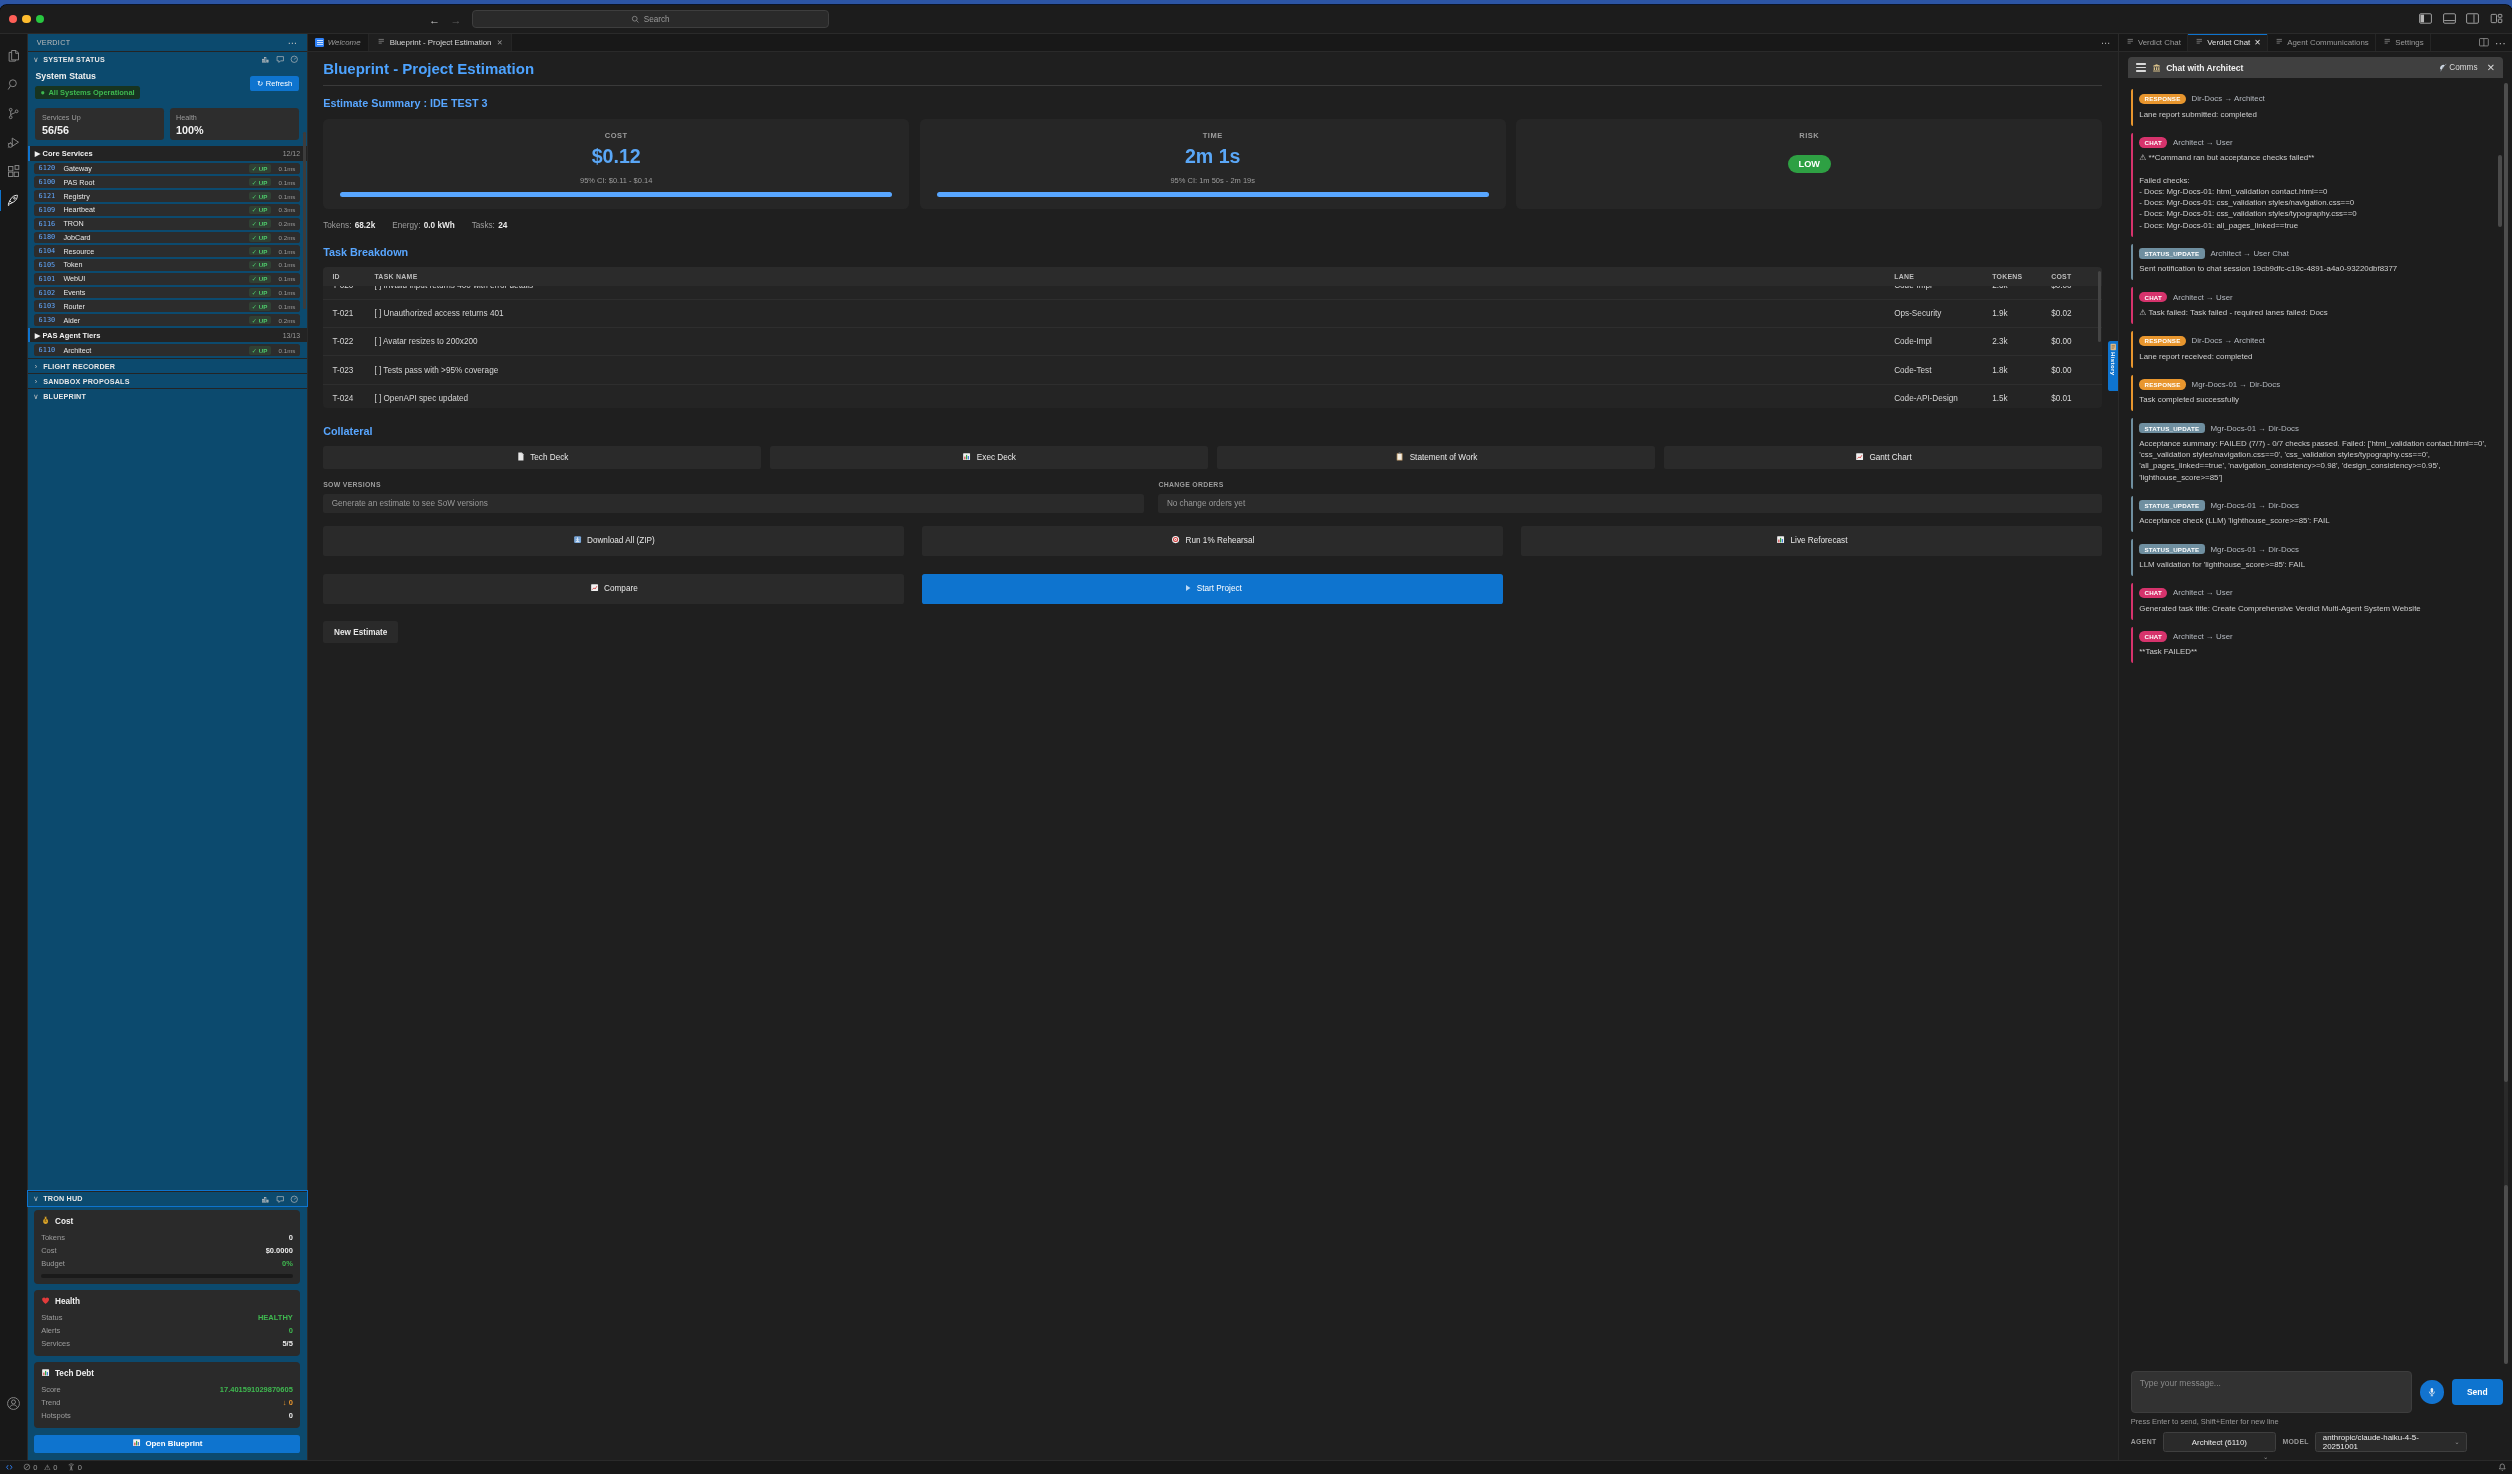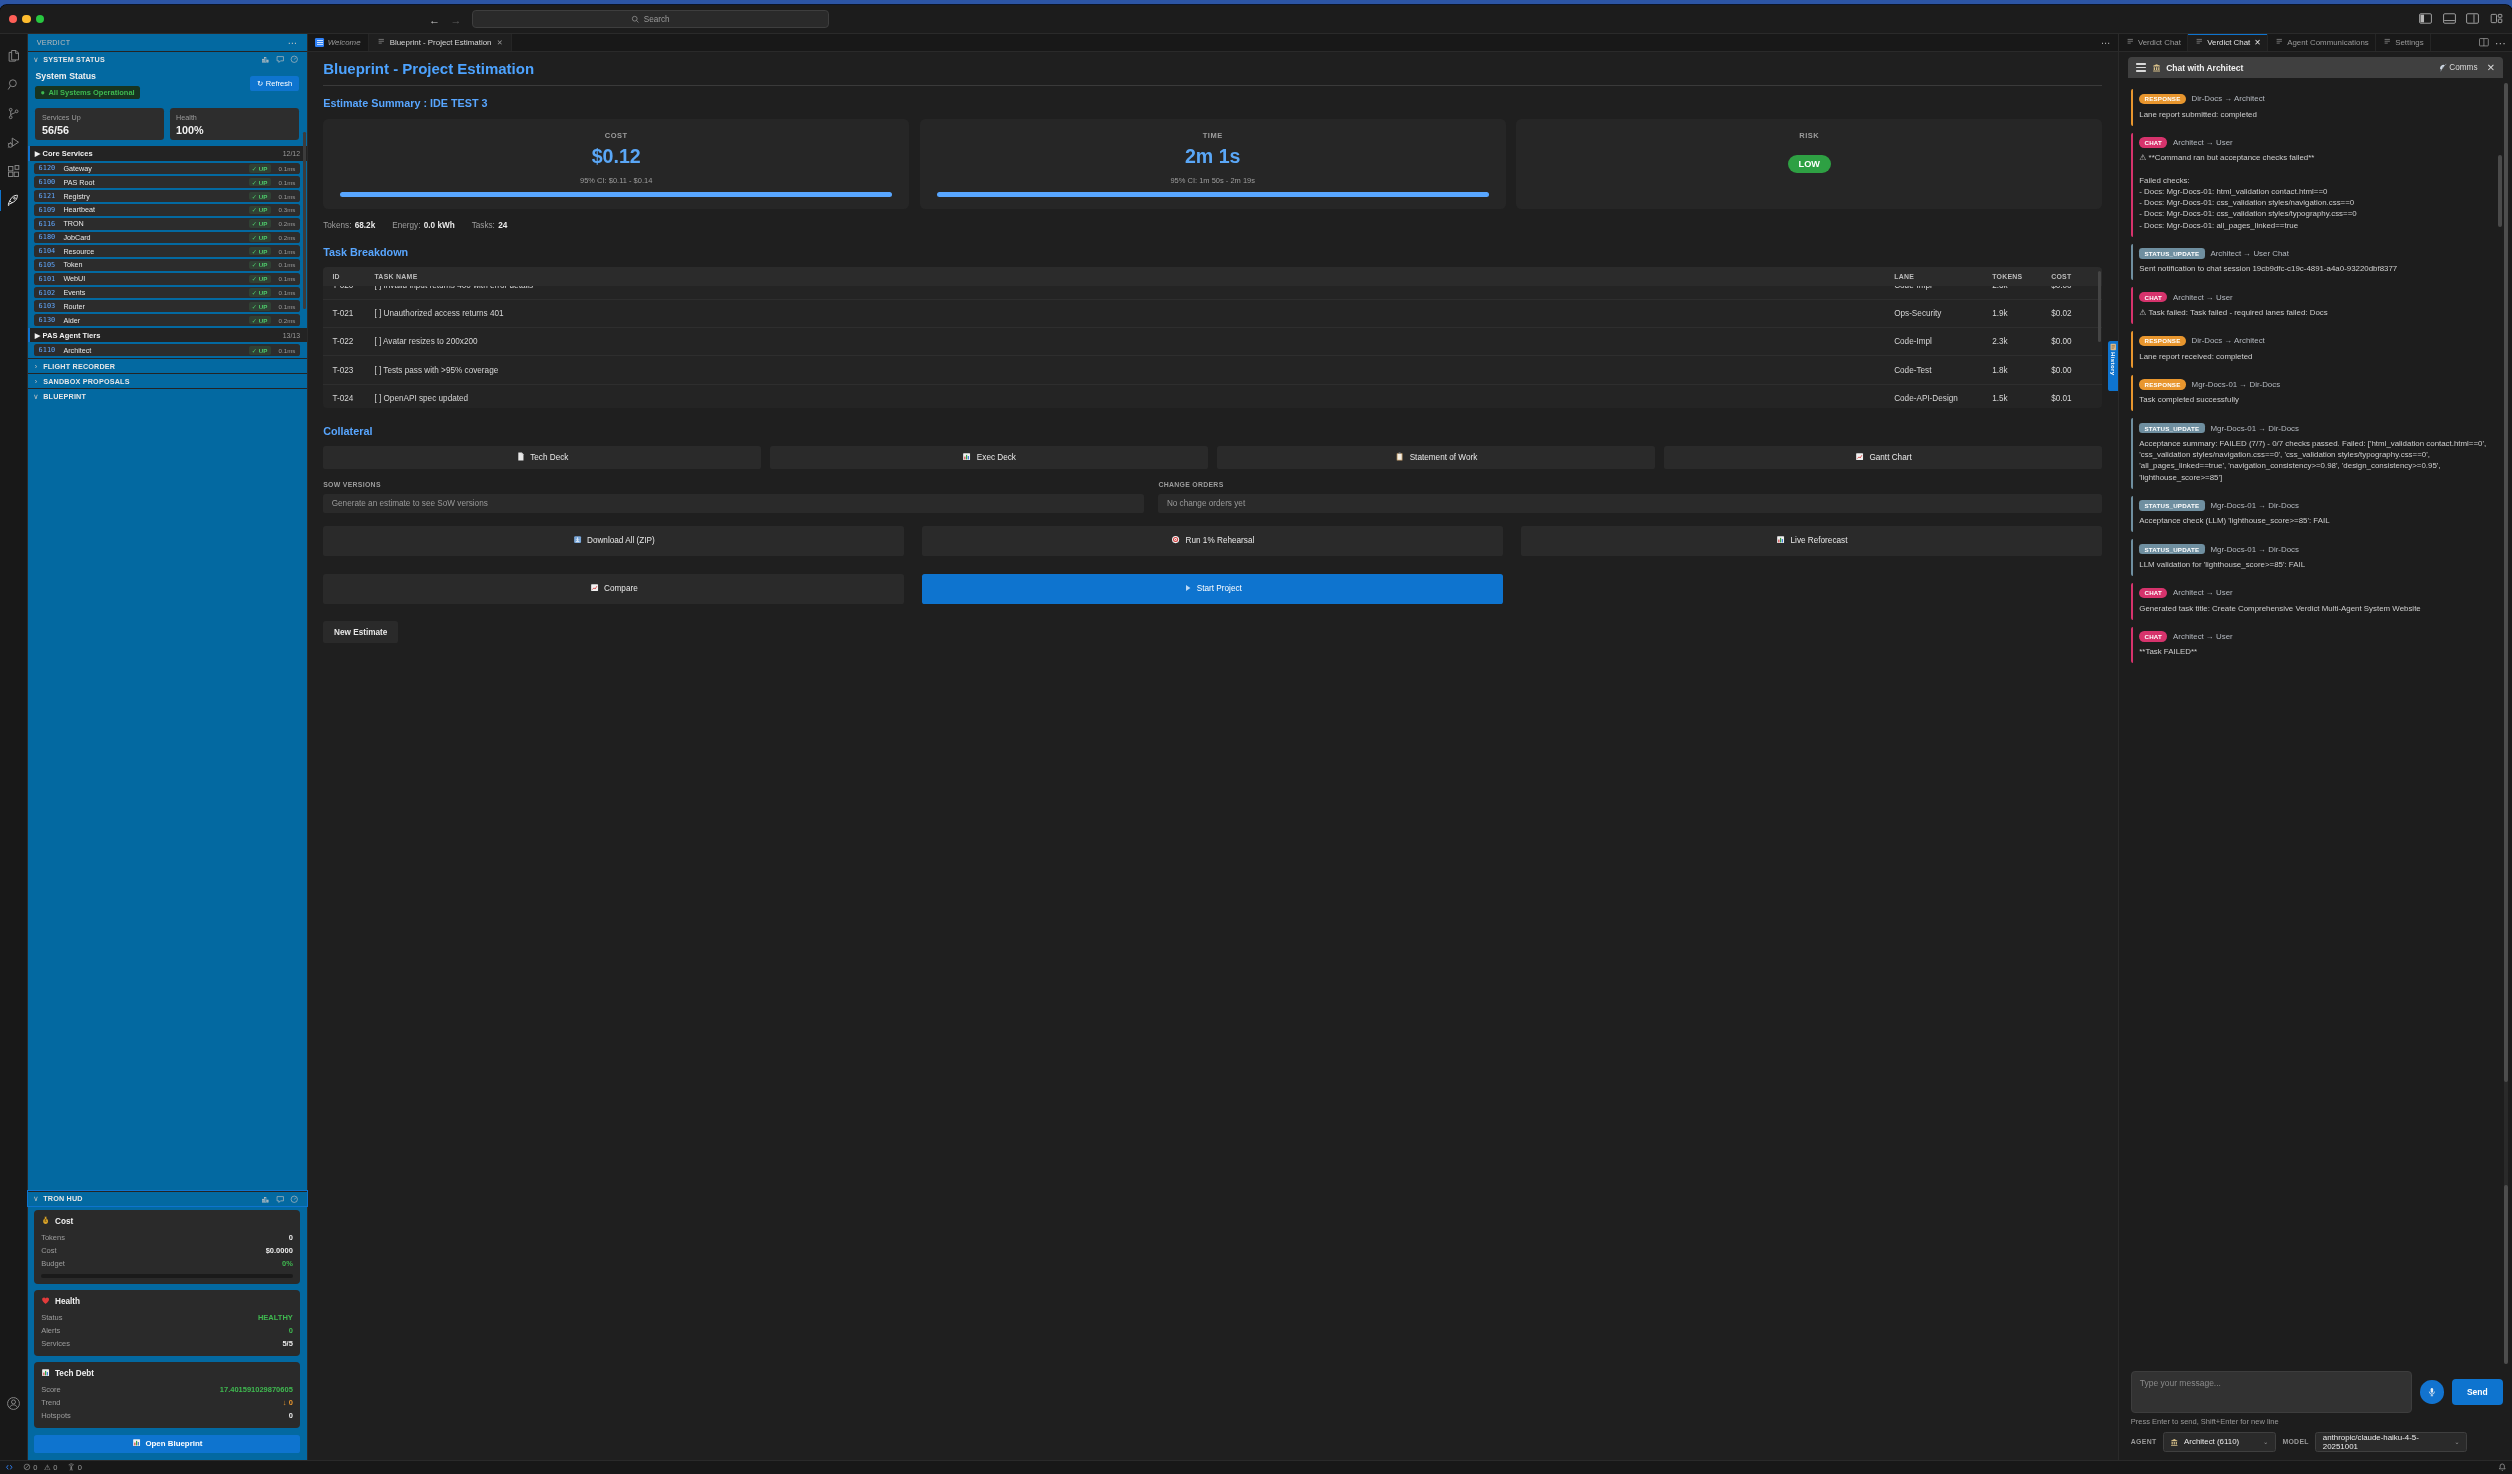--- a/index.html
+++ b/index.html
@@ -17,21 +17,21 @@
   .searchbox{position:absolute;left:472px;top:5.2px;width:357px;height:17.7px;background:#2a2a2a;border:0.7px solid #3e3e3e;border-radius:3.9px;display:flex;align-items:center;justify-content:center;gap:3.9px;color:#9a9a9a;font-size:8.2px;}
   .layout-icons{position:absolute;right:9.2px;top:7.9px;display:flex;gap:10.5px;align-items:center;}
   .layout-icons svg{display:block}
   
   .main{flex:1;display:flex;min-height:0;}
   .activitybar{width:27.5px;background:#181818;border-right:0.7px solid #2a2a2a;flex:none;display:flex;flex-direction:column;align-items:center;padding-top:6.5px;position:relative;}
   .act-item{width:27.5px;height:29px;display:flex;align-items:center;justify-content:center;position:relative;}
   .act-item.active::before{content:"";position:absolute;left:0;top:3.9px;bottom:3.9px;width:1.3px;background:#0e74cf;}
   .act-bottom{position:absolute;bottom:42px;left:0;width:27.5px;display:flex;justify-content:center;}
   
-  .sidebar{width:280px;background:#0369a1;border-right:0.7px solid #2a2a2a;flex:none;display:flex;flex-direction:column;min-height:0;position:relative;}
+  .sidebar{width:280px;background:#0c4a6e;border-right:0.7px solid #2a2a2a;flex:none;display:flex;flex-direction:column;min-height:0;position:relative;}
   .sb-title{height:17px;flex:none;display:flex;align-items:center;padding:0 9.2px;color:#bdbdbd;font-size:7.2px;letter-spacing:0.3px;}
   .sb-title .dots{margin-left:auto;color:#c5c5c5;font-size:9.2px;cursor:pointer;}
   .sec-head{height:15px;flex:none;display:flex;align-items:center;gap:2.6px;padding:0 3.9px;color:#e7e7e7;font-size:7.2px;font-weight:bold;letter-spacing:0.2px;border-top:0.7px solid #242424;}
   .sec-head .chev{width:9.2px;color:#c5c5c5;font-weight:normal;font-size:7.2px;text-align:center;}
   .sec-icons{margin-left:auto;display:flex;gap:5.9px;padding-right:3.9px;}
   .sec-head.focused{outline:0.7px solid #0e74cf;outline-offset:-0.7px;}
   .sys-block{position:relative;padding:5.2px 7.9px 3.9px;flex:none;}
   .sys-heading{color:#f0f0f0;font-size:8.8px;font-weight:bold;}
   .sys-badge{display:inline-flex;align-items:center;gap:3.3px;margin-top:4.6px;background:#173420;border-radius:2.6px;padding:2px 5.2px;color:#3fb950;font-size:7.5px;font-weight:bold;}
   .refresh-btn{position:absolute;right:7.9px;top:9.8px;background:#0e74cf;color:#fff;border:none;border-radius:2.6px;height:15px;padding:0 6.5px;font-size:7.5px;display:flex;align-items:center;gap:2.6px;cursor:pointer;font-family:inherit;}
@@ -127,21 +127,21 @@
   .input-area{flex:none;padding:2.6px 9.2px 0 11.8px;display:flex;gap:7.9px;align-items:flex-start;}
   .chat-input{flex:1;height:42px;background:#323232;border:0.7px solid #3d3d3d;border-radius:3.9px;resize:none;color:#e8e8e8;font-size:8.5px;padding:6.5px 7.9px;font-family:inherit;outline:none;}
   .chat-input::placeholder{color:#8a8a8a;}
   .mic-btn{width:23.6px;height:23.6px;border-radius:50%;background:#1273cf;border:none;align-self:center;display:flex;align-items:center;justify-content:center;cursor:pointer;flex:none;}
   .send-btn{width:51px;height:26px;background:#0e74cf;border:none;border-radius:3.9px;color:#fff;font-size:8.5px;font-weight:bold;align-self:center;cursor:pointer;font-family:inherit;flex:none;}
   .hint{padding:3.9px 11.8px 0;color:#9a9a9a;font-size:7.5px;flex:none;}
   .agent-row{flex:none;display:flex;align-items:center;gap:6.5px;padding:6.5px 11.8px 7.9px;}
   .sel-label{color:#9a9a9a;font-size:6.9px;font-weight:bold;letter-spacing:0.3px;}
   .dropdown{background:#2a2a2a;border:0.7px solid #3f3f3f;border-radius:2.6px;height:19.6px;display:flex;align-items:center;gap:5.2px;padding:0 6.5px;color:#ececec;font-size:7.9px;cursor:pointer;}
   .dropdown .chv{margin-left:auto;color:#9a9a9a;font-size:6.5px;}
-  .dd-agent{width:113px;}
+  .dd-agent{width:113px;flex-direction:column;}
   .dd-model{width:152px;}
   
   .statusbar{height:14.4px;background:#181818;border-top:0.7px solid #2a2a2a;flex:none;display:flex;align-items:center;padding:0 5.2px;color:#9a9a9a;font-size:7.5px;gap:9.2px;}
   .sb-item{display:flex;align-items:center;gap:2.6px;cursor:pointer;}
   .sb-right{margin-left:auto;display:flex;align-items:center;gap:6.5px;}
 </style>
 </head>
 <body>
 
 <div class="desktop">

